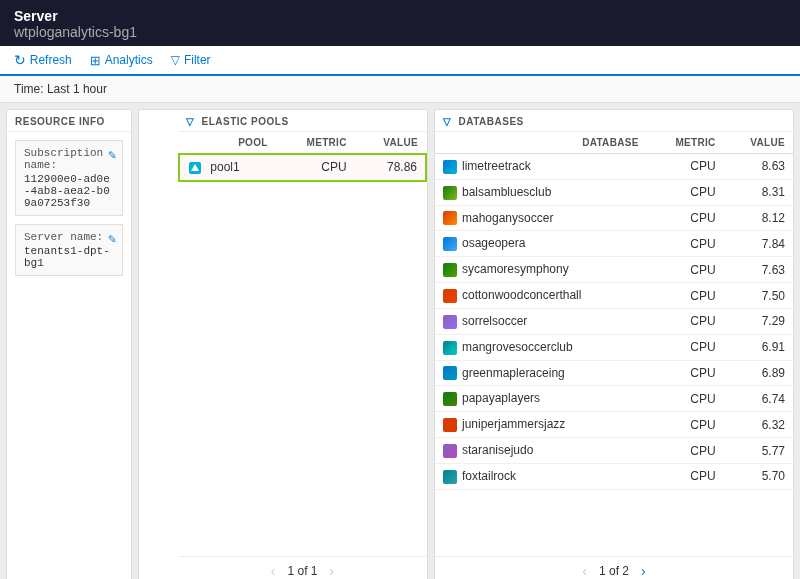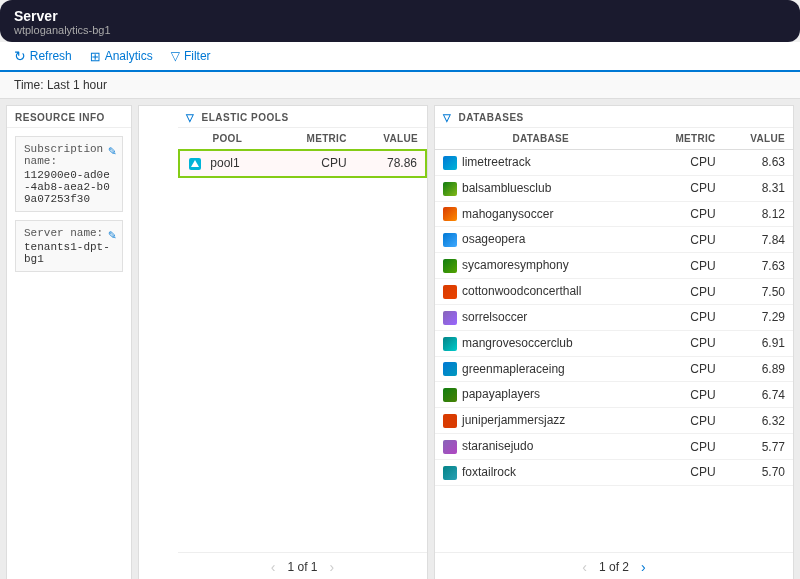--- a/index.html
+++ b/index.html
@@ -9,28 +9,27 @@
       background: #f0f0f0;
       color: #333;
       width: 800px;
       height: 579px;
       overflow: hidden;
     }
     .header {
       background: #1a1a2e;
       color: #fff;
       padding: 8px 14px 6px;
-      border-radius: 12px;
     }
     .header-title {
       font-size: 14px;
       font-weight: 600;
     }
     .header-subtitle {
-      font-size: 11px;
+      font-size: 14px;
       color: #aaa;
     }
     .toolbar {
       background: #fff;
       border-bottom: 2px solid #0078d4;
       padding: 6px 14px;
       display: flex;
       align-items: center;
       gap: 18px;
     }
@@ -93,21 +92,21 @@
     table {
       width: 100%;
       border-collapse: collapse;
     }
     thead th {
       font-size: 10px;
       font-weight: 700;
       color: #555;
       text-transform: uppercase;
       padding: 5px 8px;
-      text-align: center;
+      text-align: right;
       border-bottom: 1px solid #ddd;
       background: #fff;
       letter-spacing: 0.3px;
     }
     thead th.right { text-align: right; }
     tbody td {
       padding: 5px 8px;
       font-size: 12px;
       border-bottom: 1px solid #f0f0f0;
       vertical-align: middle;

